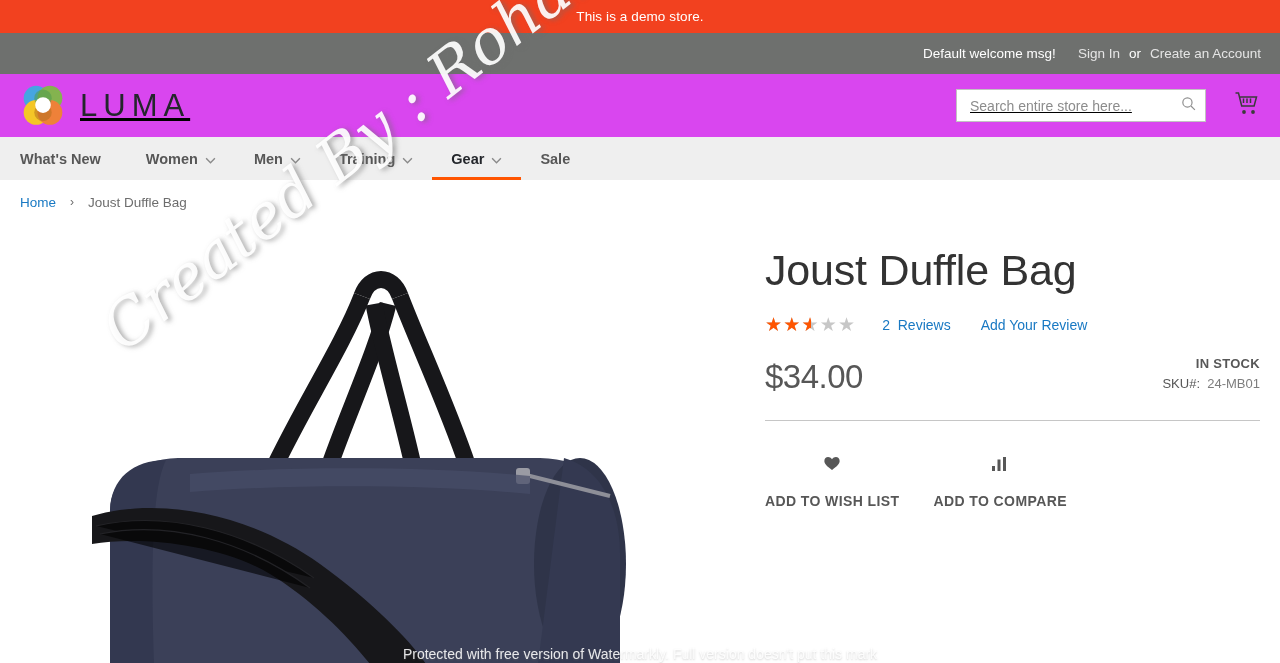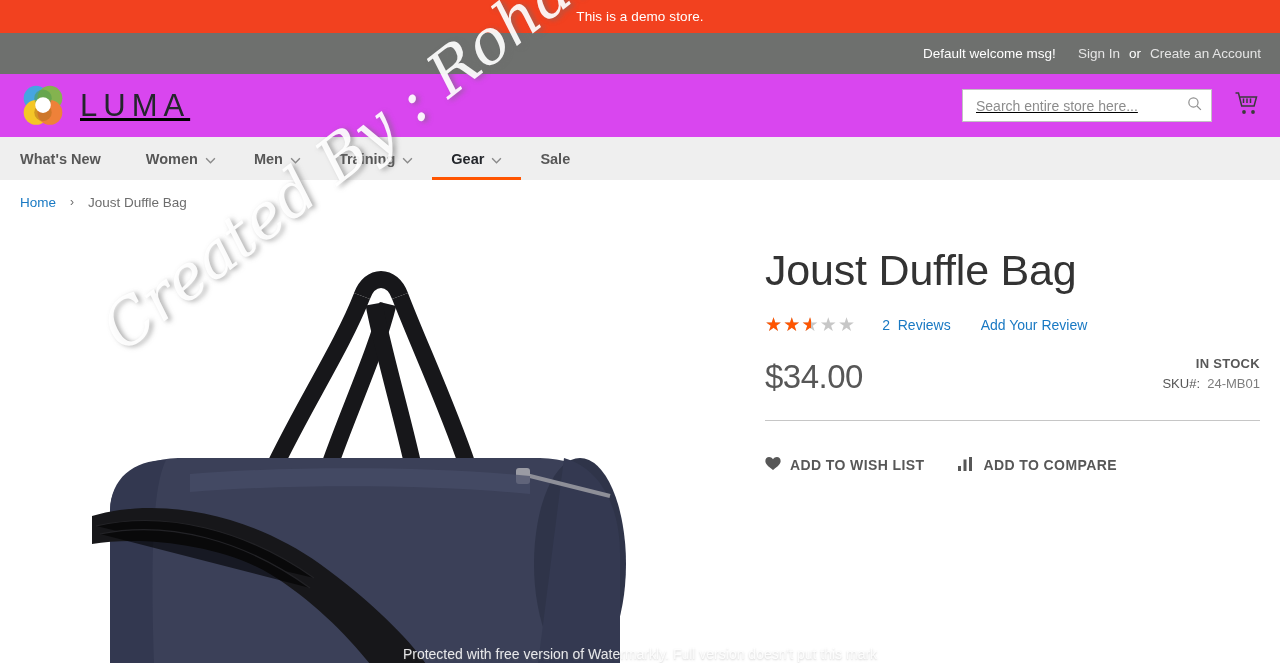--- a/index.html
+++ b/index.html
@@ -48,21 +48,21 @@
   .logo-wrap { display:flex; align-items:center; gap:14px; }
   .logo-mark { width:46px; height:46px; display:block; }
   .logo-text {
     font-size: 31px;
     letter-spacing: 6px;
     color: #23262b;
     font-weight: 400;
   }
   .header-right {
     margin-left:auto;
-    display:flex; align-items:center; gap:22px;
+    display:flex; align-items:center; gap:28px;
   }
   .search-box {
     width: 250px; height: 33px;
     border: 1px solid #c2c2c2;
     background: #fff;
     display:flex; align-items:center;
     padding: 0 8px 0 11px;
     position: relative;
   }
   .search-box input {
@@ -142,23 +142,23 @@
   .price { font-size: 33px; color:#575757; font-weight:400; letter-spacing:-.5px; line-height:1; }
   .stock-col { text-align:right; padding-bottom: 2px; }
   .stock { font-size: 13px; font-weight:700; color:#575757; letter-spacing:.3px; }
   .sku { font-size: 13px; color:#7d7d7d; margin-top: 5px; }
   .sku .lbl { color:#575757; }
 
   .divider { border-top: 1px solid #c6c6c6; margin: 27px 0 0 0; }
 
   .extra-actions { display:flex; align-items:center; gap: 34px; margin-top: 35px; }
   .extra-actions .act {
-    display:flex; align-items:center; gap: 9px;
+    display:flex; align-items:center; gap: 19px;
     font-size: 14px; font-weight:700; color:#575757;
-    letter-spacing:.4px; cursor:pointer;
+    letter-spacing:.4px; cursor:pointer;flex-direction:column;
   }
 
   
   .bag { position:absolute; left: 50px; top: 20px; width: 620px; height: 420px; }
 
   
   .wm-diag {
     position:absolute;
     left: 110px; top: 300px;
     transform: rotate(-38deg);

